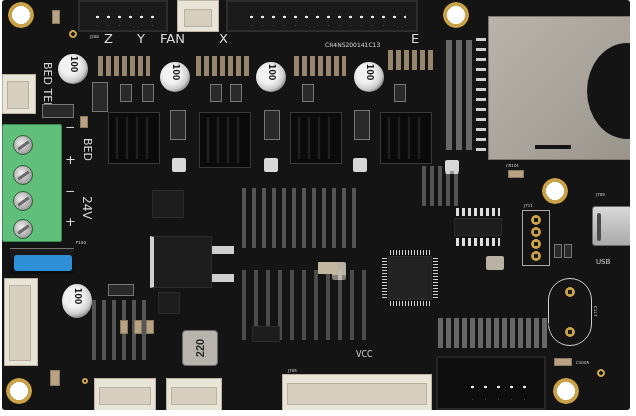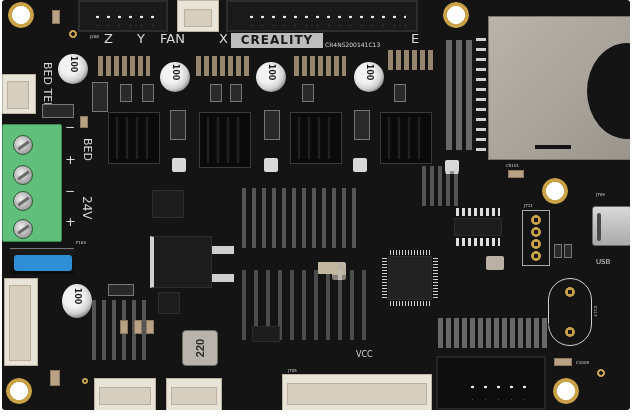--- a/index.html
+++ b/index.html
@@ -54,23 +54,20 @@
     <div class="dotgrid" style="left:18px;top:10px;width:160px;height:14px;background-image:radial-gradient(circle,#e6e6e6 1.2px,transparent 1.6px);background-size:11px 10px;"></div>
   </div>
 
   <div class="silk" style="left:102px;top:31px;font-size:13px;">Z</div>
   <div class="silk" style="left:135px;top:31px;font-size:13px;">Y</div>
   <div class="silk" style="left:158px;top:31px;font-size:13px;">FAN</div>
   <div class="silk" style="left:217px;top:31px;font-size:13px;">X</div>
   <div class="silk" style="left:409px;top:31px;font-size:13px;">E</div>
   <div class="silk" style="left:88px;top:34px;font-size:4px;">J208</div>
 
-  <div class="abs" style="left:229px;top:33px;width:92px;height:15px;background:#bdbdbd;">
-    <div style="color:#1a1a1a;font-family:'DejaVu Sans',sans-serif;font-size:12px;font-weight:bold;letter-spacing:1px;text-align:center;line-height:15px;">CREALITY</div>
-  </div>
   <div class="silk" style="left:323px;top:41px;font-size:6px;">CR4NS200141C13</div>
 
   <div class="jst" style="left:0;top:74px;width:34px;height:40px;">
     <div class="slot" style="left:4px;top:6px;width:22px;height:28px;"></div>
   </div>
   <div class="silk" style="left:22px;top:62px;font-size:11px;transform:rotate(90deg);transform-origin:left top;left:52px;">BED TEM</div>
 
   <div class="cap" style="left:56px;top:54px;width:30px;height:30px;">
     <div class="t" style="top:6px;">100</div>
   </div>

